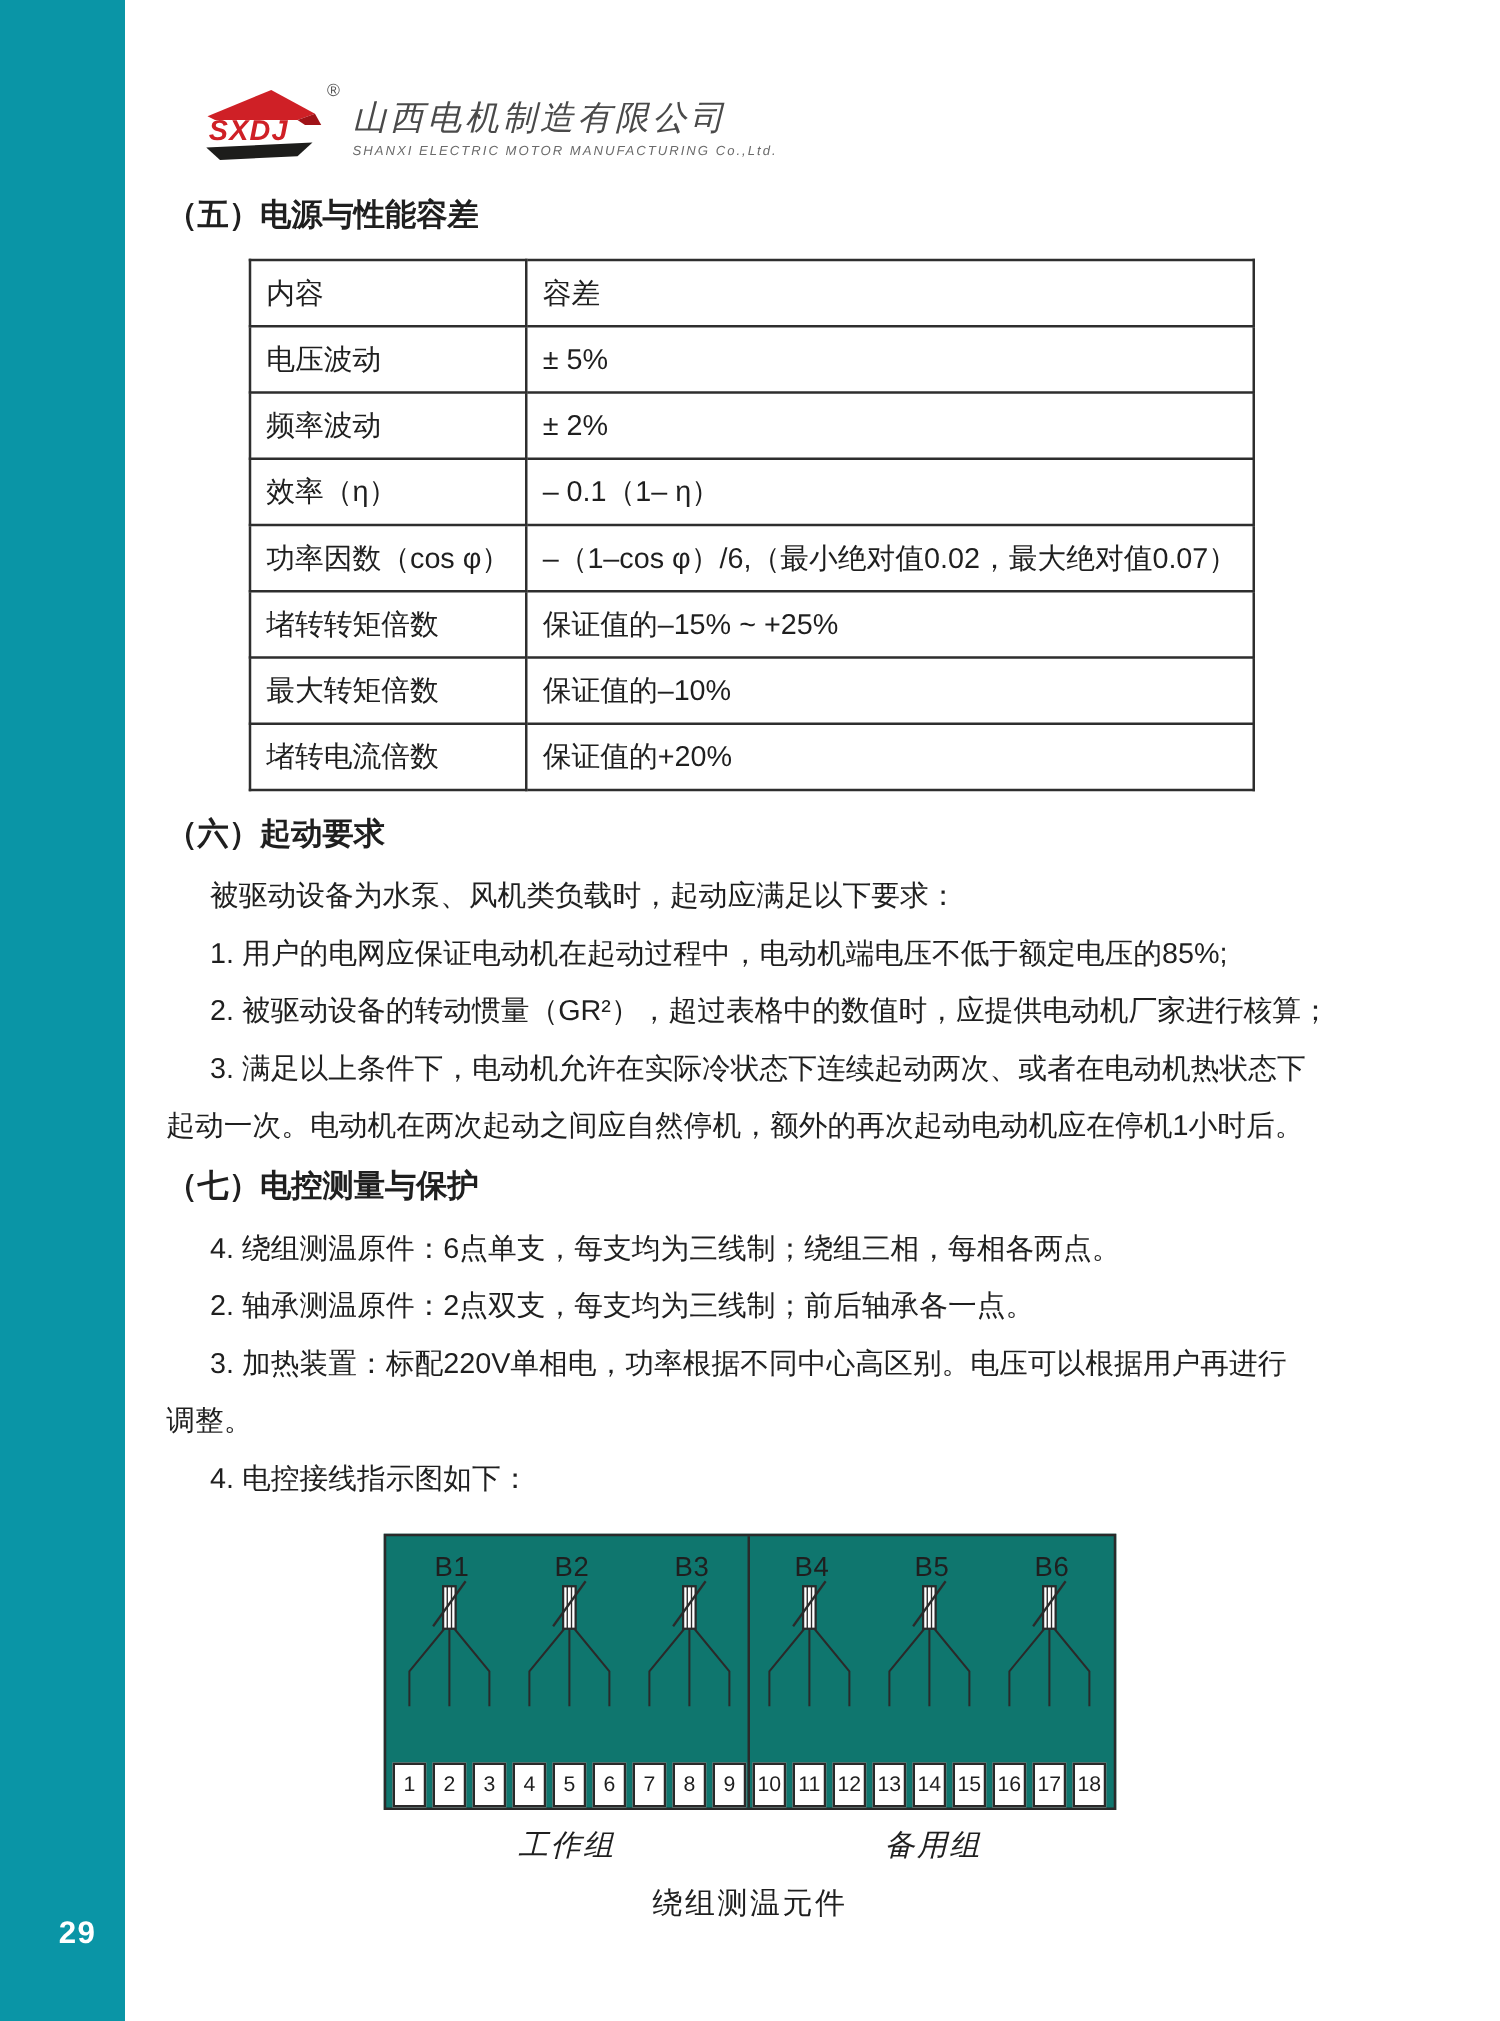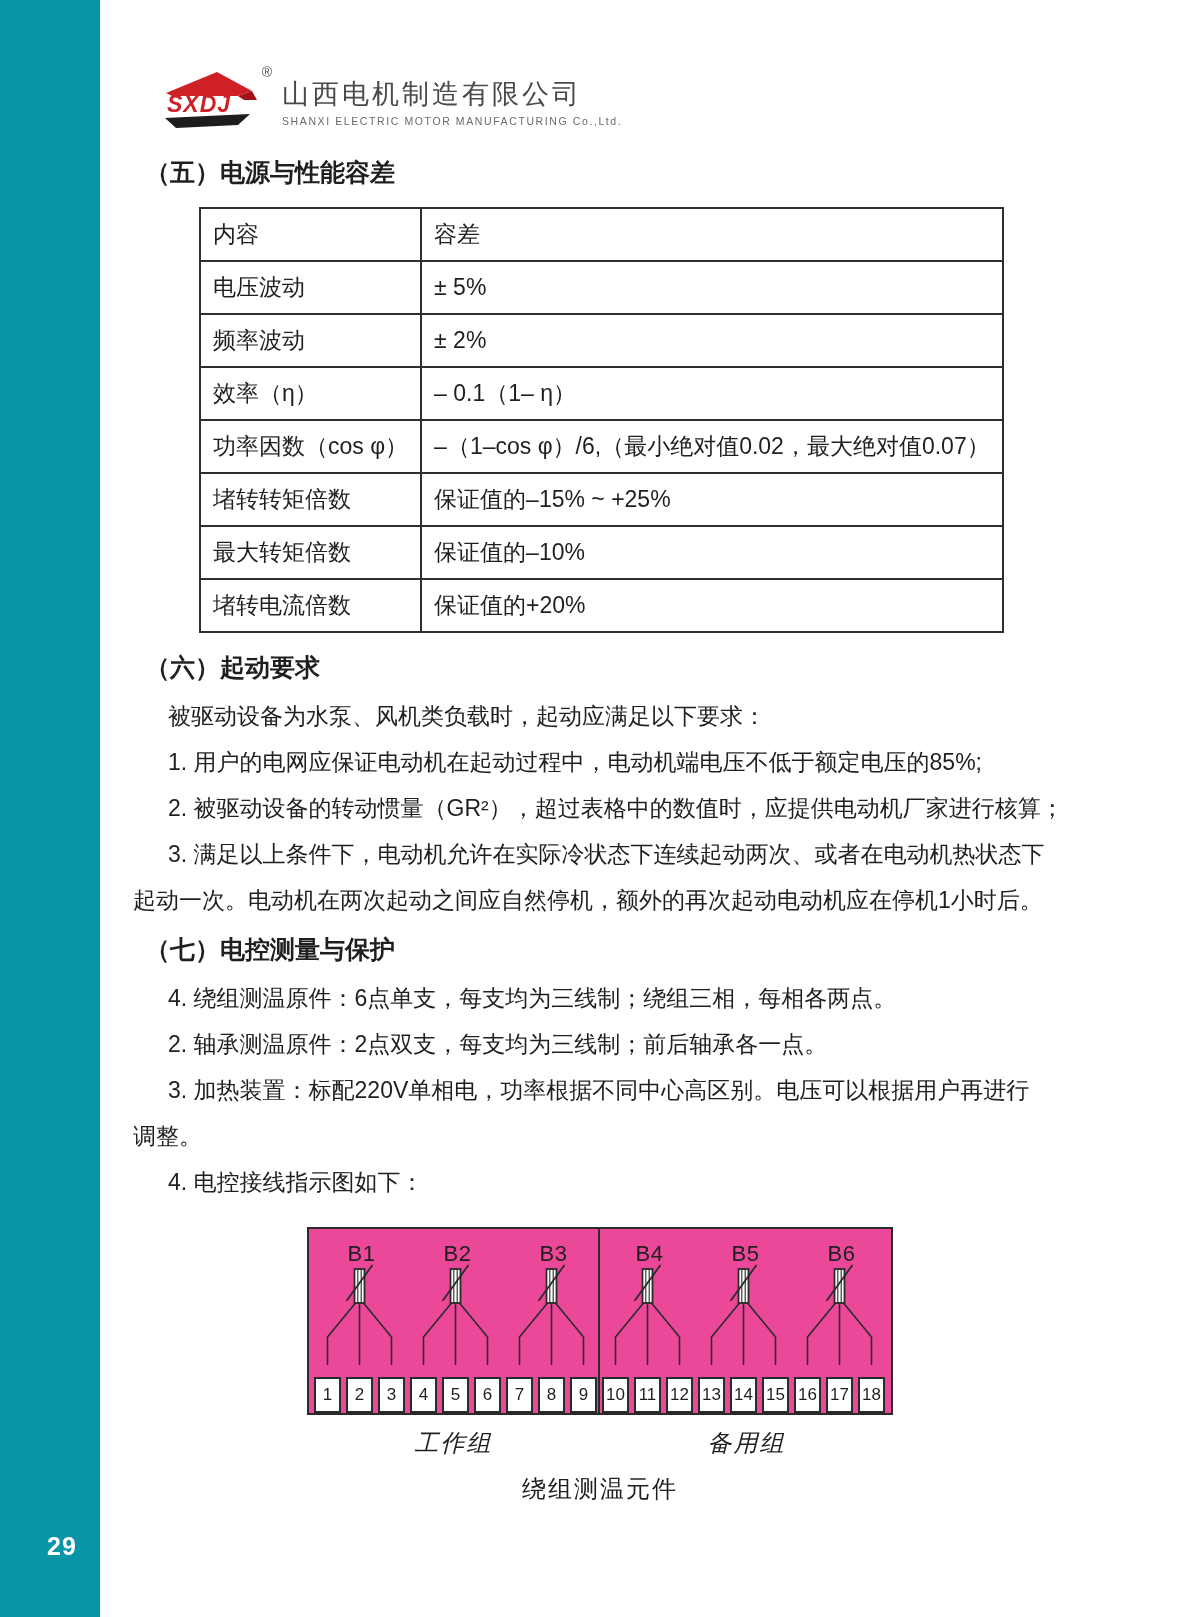--- a/index.html
+++ b/index.html
@@ -18,45 +18,45 @@
     color:#fff;font-size:25px;font-weight:bold;letter-spacing:1px;}
 
   
   .content{position:absolute;left:100px;top:0;width:1100px;padding:0 35px 0 33px;}
 
   
   .brand{display:flex;align-items:flex-start;margin:66px 0 0 27px;height:66px;}
   .logo-mark{position:relative;width:108px;height:64px;flex:none;}
   .logo-mark svg{display:block;}
   .reg{position:absolute;right:-4px;top:-2px;font-size:14px;color:#555;}
-  .brand-names{margin:10px 0 0 14px;}
+  .brand-names{margin:10px 0 0 14px;font-style:italic;}
   .brand-cn{font-size:27px;letter-spacing:3px;color:#4a4a4a;font-weight:500;}
   .brand-en{font-size:10.5px;letter-spacing:1.6px;color:#6a6a6a;margin-top:3px;}
 
   
-  .sec-title{font-size:25px;font-weight:bold;line-height:36px;margin-top:18px;margin-left:12px;}
+  .sec-title{font-size:25px;font-weight:bold;line-height:36px;margin-top:18px;}
   .t5{margin-top:22px;}
   .t6{margin-top:16px;}
   .t7{margin-top:8px;}
 
   
   table.tol{border-collapse:collapse;margin:17px 0 0 66px;table-layout:fixed;}
   table.tol td{border:2px solid #2e2e2e;height:44px;font-size:23px;
     padding:10px 12px;vertical-align:middle;white-space:nowrap;}
   td.c1{width:211px;}
   td.c2{width:571px;}
 
   
   .para{font-size:23px;line-height:46px;white-space:nowrap;}
   .ind{padding-left:35px;}
   .gap{margin-top:8px;}
 
   
   .diagram-wrap{margin:22px 0 0 174px;width:586px;}
-  .dbox{position:relative;width:586px;height:188px;border:2px solid #2a2a2a;background:#ec4899;}
+  .dbox{position:relative;width:586px;height:221px;border:2px solid #2a2a2a;background:#0f766e;}
   .dbox svg.wires{position:absolute;left:0;top:0;}
   .ddivider{position:absolute;left:289px;top:0;bottom:0;width:2px;background:#2a2a2a;}
   .blabel{position:absolute;top:12px;transform:translateX(-50%);
     font-size:22px;font-weight:500;letter-spacing:0.5px;background:transparent;}
   .terms{position:absolute;left:0;bottom:0;width:582px;display:flex;gap:5px;padding-left:5px;}
   .term{flex:none;width:27px;height:36px;border:2px solid #2a2a2a;background:#fff;
     display:flex;align-items:center;justify-content:center;font-size:17px;}
   .dgroups{display:flex;width:586px;margin-top:12px;}
   .dgroups span{flex:1;text-align:center;font-size:24px;letter-spacing:2px;font-style:italic;}
   .dcaption{width:586px;text-align:center;font-size:24px;letter-spacing:2px;margin-top:14px;}

